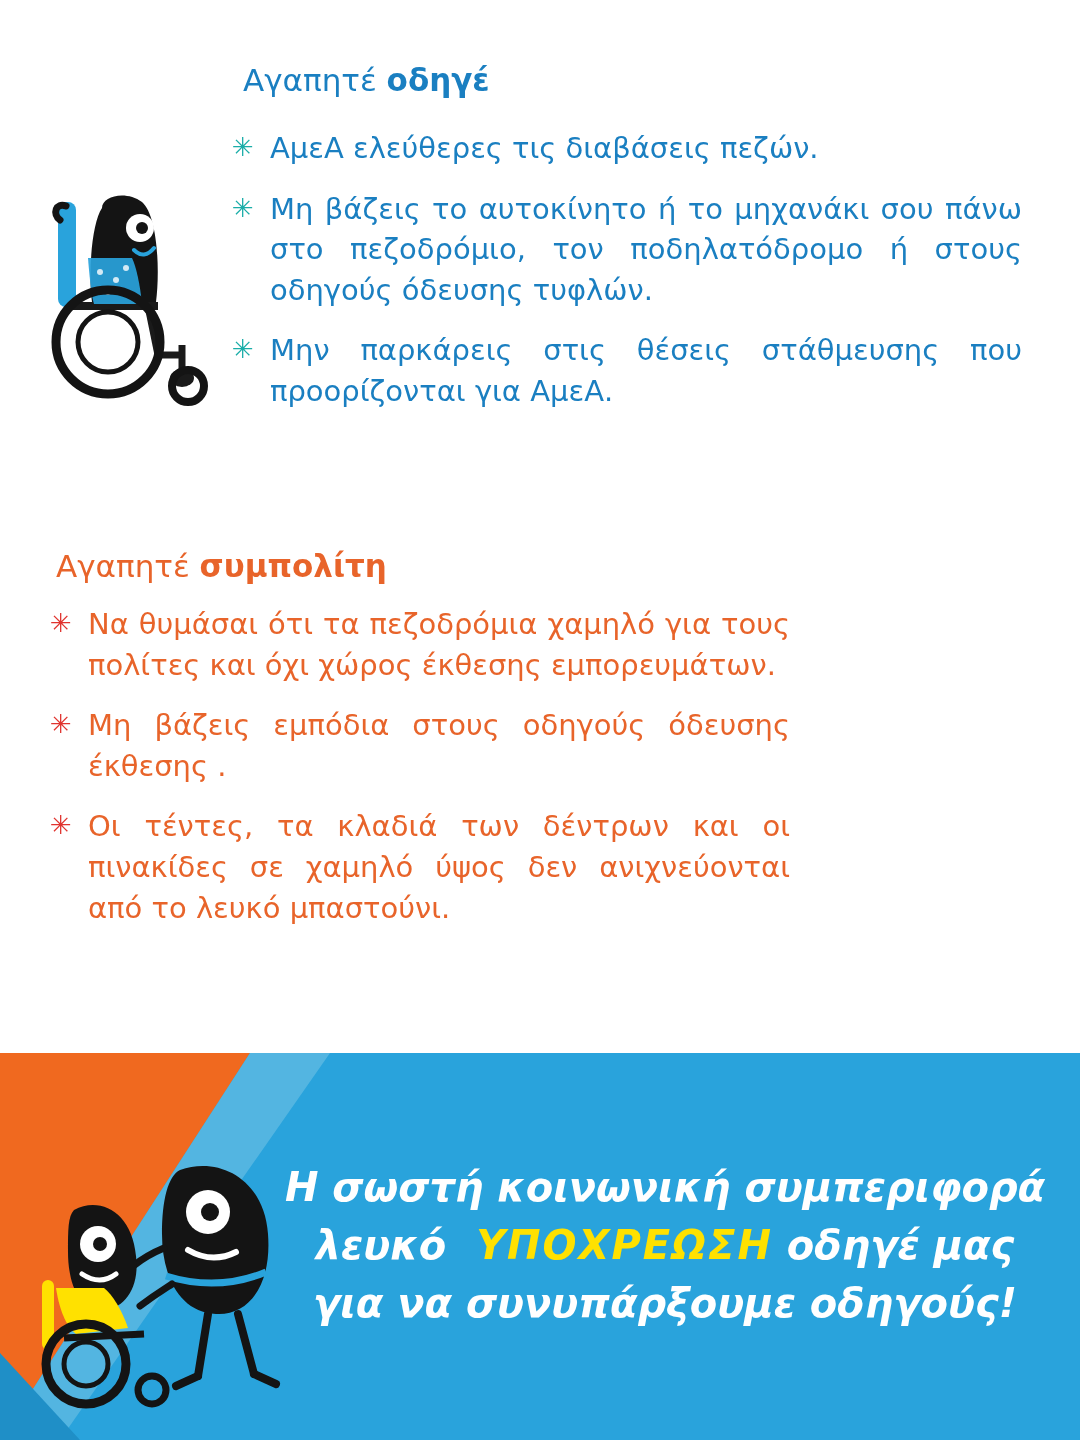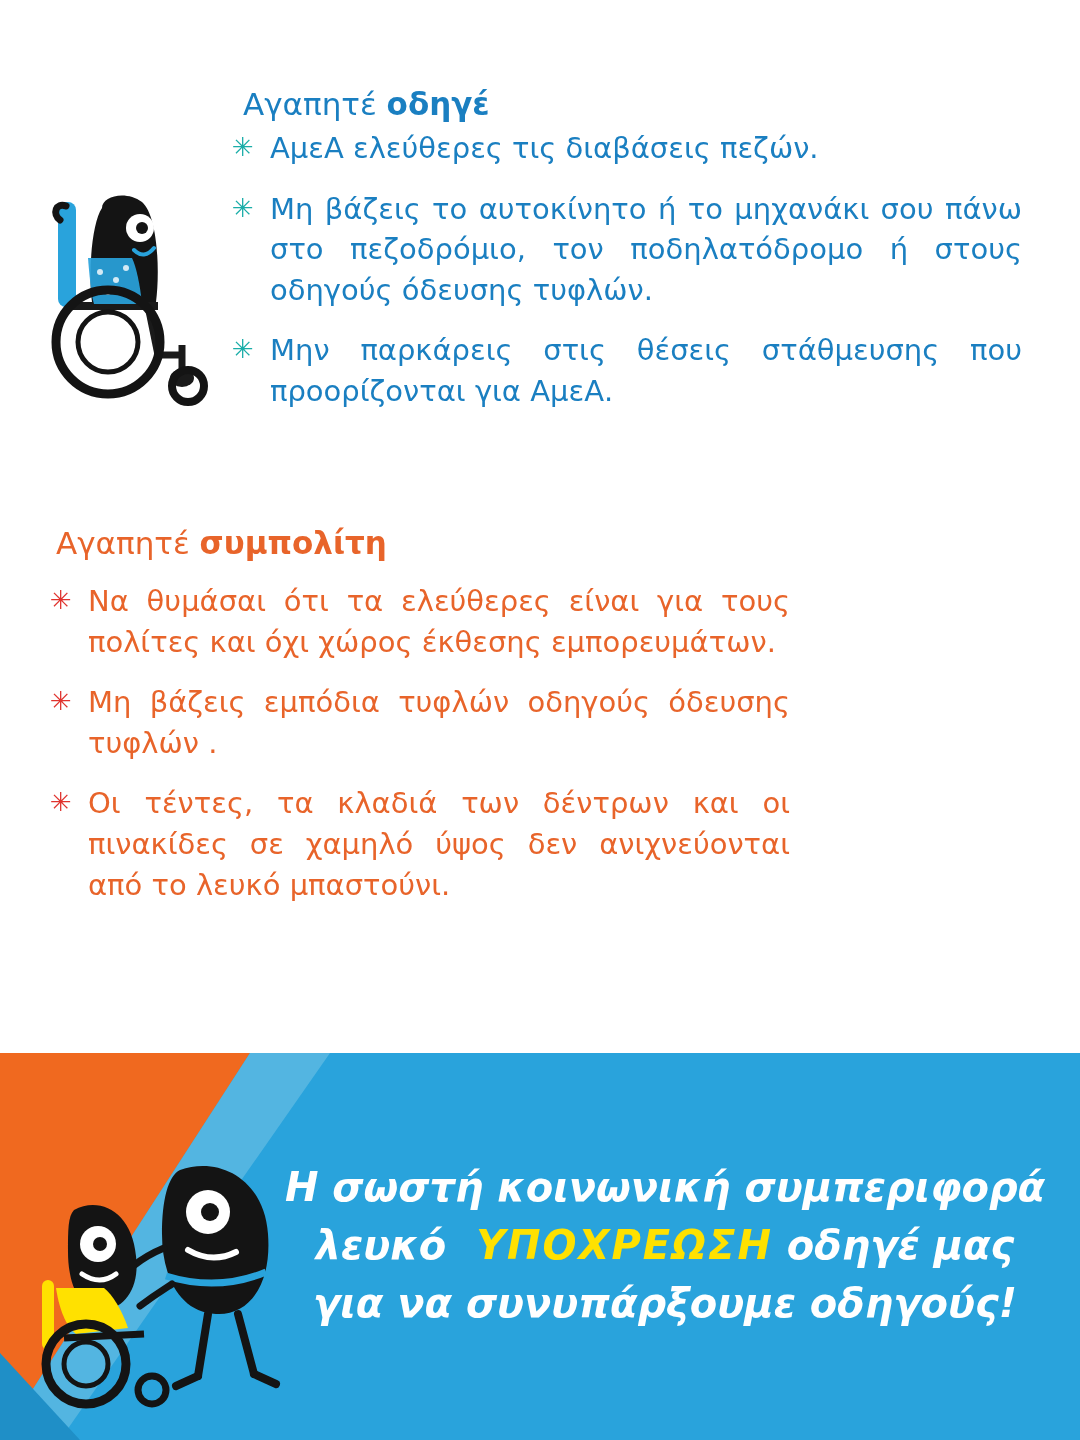--- a/index.html
+++ b/index.html
@@ -28,21 +28,20 @@
     line-height: 1.2;
   }
   .heading .light { font-weight: 400; }
   .heading .bold  { font-weight: 700; }
 
   #driver-heading {
     position: absolute;
     left: 243px;
     top: 62px;
     color: #1a7fc1;
-    margin-top: 24px;
   }
 
   .bullet-list {
     position: absolute;
     margin: 0;
     padding: 0;
     list-style: none;
   }
   .bullet-row {
     display: flex;
@@ -70,21 +69,21 @@
   }
   #driver-list .bullet-mark { color: #1aada8; }
   #driver-list .bullet-text { color: #1a7fc1; }
   #driver-list .bullet-row:nth-child(2) .bullet-text,
   #driver-list .bullet-row:nth-child(3) .bullet-text { text-align: justify; }
 
   
   #section-citizen {
     position: absolute;
     left: 0;
-    top: 497px;
+    top: 520px;
     width: 900px;
     height: 530px;
   }
   #citizen-heading {
     position: absolute;
     left: 56px;
     top: 28px;
     color: #e8642a;
   }
   #citizen-list {
@@ -187,25 +186,25 @@
 
 <div id="section-citizen">
 
   <div id="citizen-heading" class="heading">
     <span class="light">Αγαπητέ </span><span class="bold">συμπολίτη</span>
   </div>
 
   <ul id="citizen-list" class="bullet-list">
     <li class="bullet-row">
       <span class="bullet-mark">✳</span>
-      <span class="bullet-text">Να θυμάσαι ότι τα ελεύθερες είναι για τους πολίτες και όχι χώρος έκθεσης εμπορευμάτων.</span>
-    </li>
-    <li class="bullet-row">
-      <span class="bullet-mark">✳</span>
-      <span class="bullet-text">Μη βάζεις εμπόδια τυφλών οδηγούς όδευσης τυφλών .</span>
+      <span class="bullet-text">Να θυμάσαι ότι τα πεζοδρόμια χαμηλό για τους πολίτες και όχι χώρος έκθεσης εμπορευμάτων.</span>
+    </li>
+    <li class="bullet-row">
+      <span class="bullet-mark">✳</span>
+      <span class="bullet-text">Μη βάζεις εμπόδια στους οδηγούς όδευσης έκθεσης .</span>
     </li>
     <li class="bullet-row">
       <span class="bullet-mark">✳</span>
       <span class="bullet-text">Οι τέντες, τα κλαδιά των δέντρων και οι πινακίδες σε χαμηλό ύψος δεν ανιχνεύονται από το λευκό μπαστούνι.</span>
     </li>
   </ul>
 </div>
 
 <div class="illus" id="illus-stroller">
   <svg viewBox="0 0 250 200" width="250" height="200" xmlns="http://www.w3.org/2000/svg">

